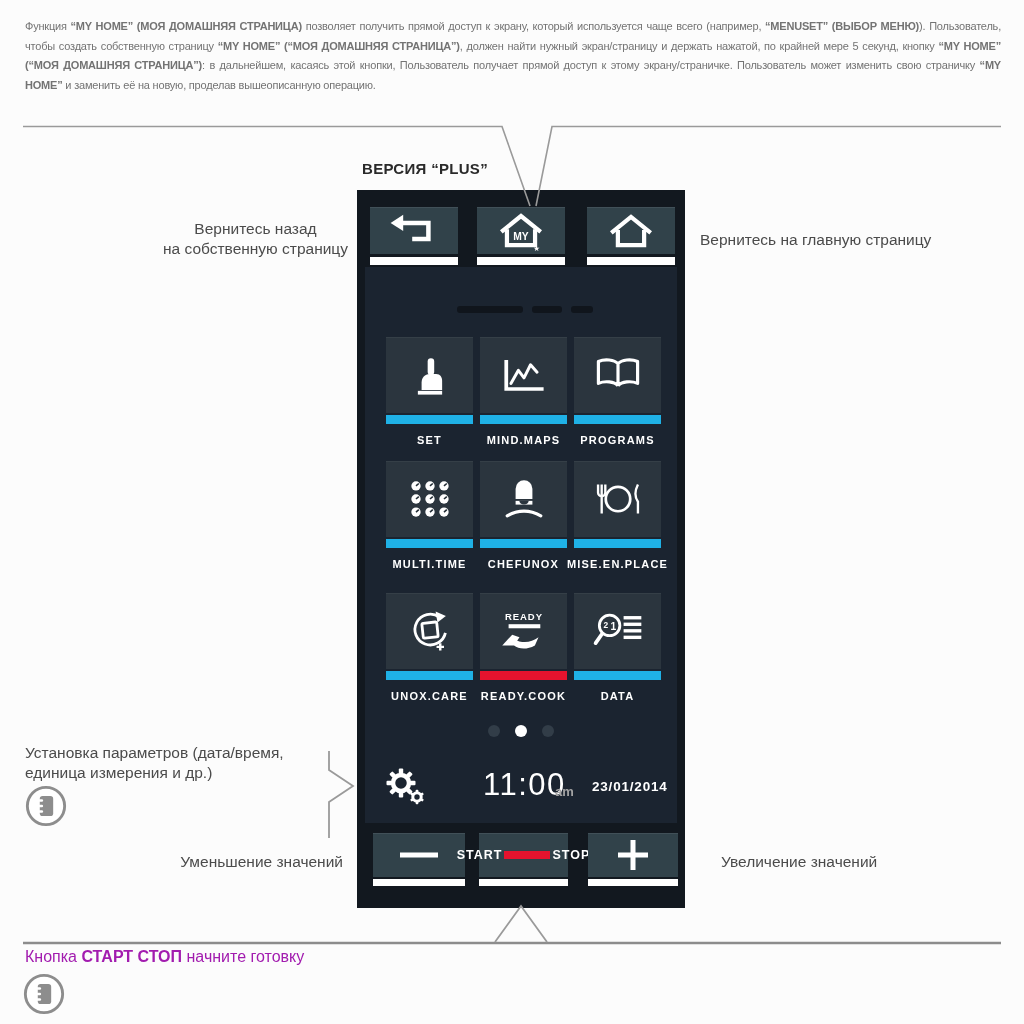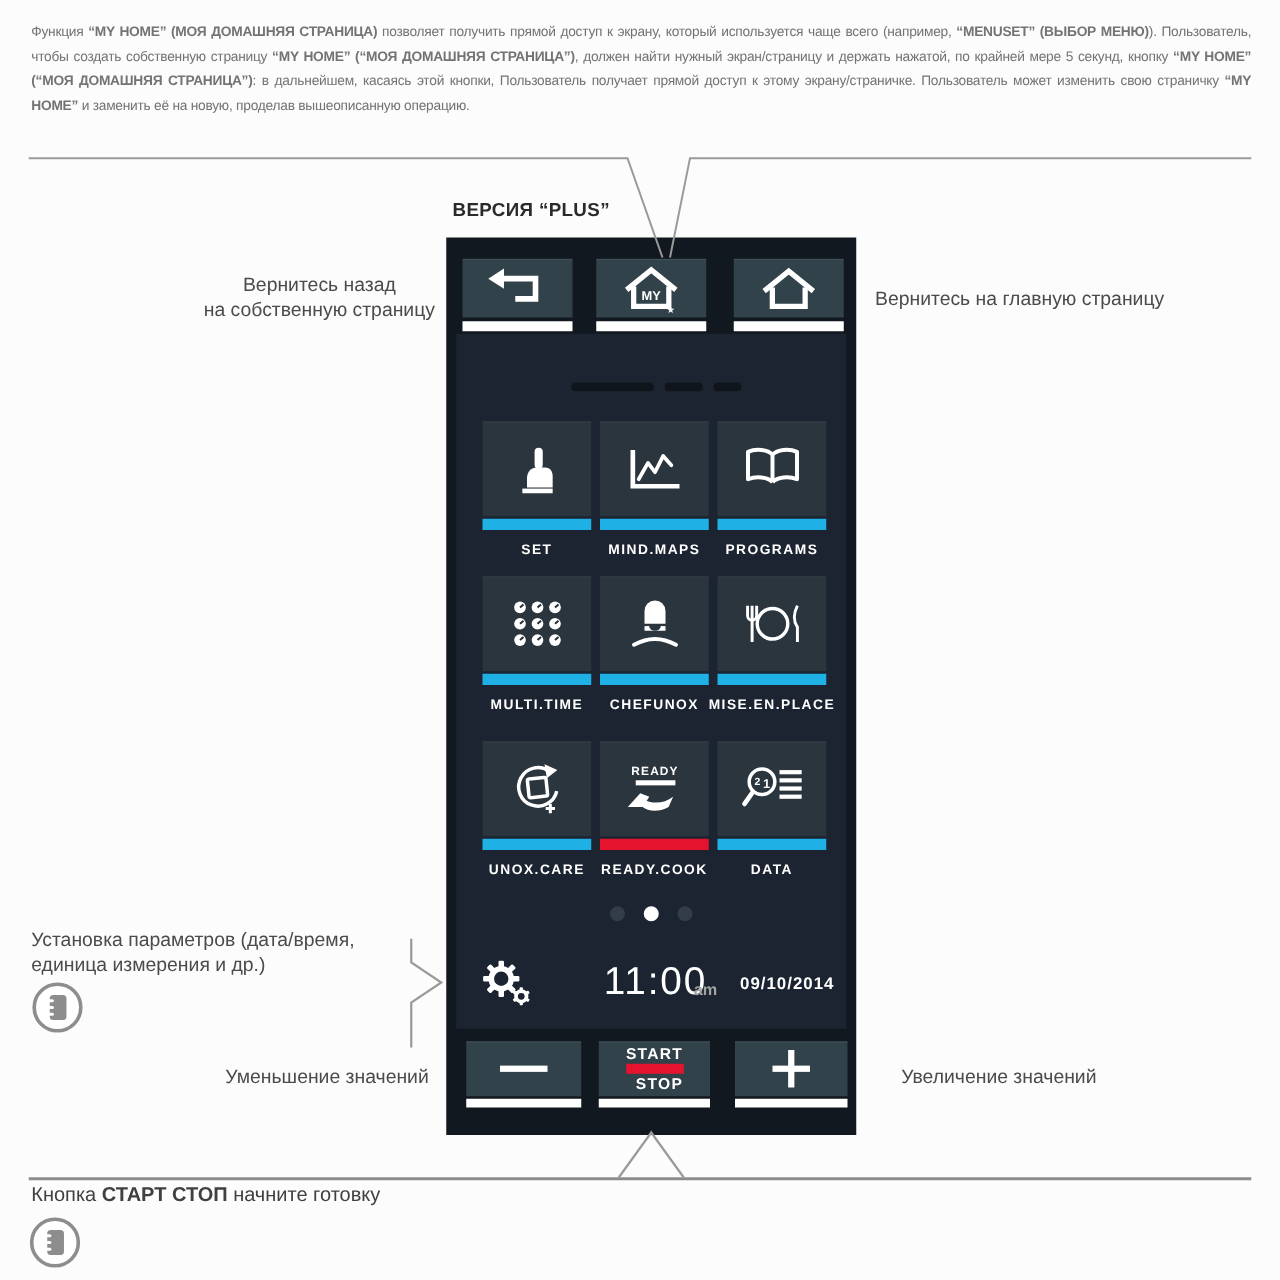--- a/index.html
+++ b/index.html
@@ -12,21 +12,21 @@
 
   #version{position:absolute;left:362px;top:160px;font-size:15px;font-weight:700;
            color:#2a2a2a;letter-spacing:.3px}
 
   .callout{position:absolute;color:#4b4b4b;font-size:15.5px;line-height:20px}
   #callout-back{right:676px;top:219px;text-align:center}
   #callout-home{left:700px;top:230px}
   #callout-settings{left:25px;top:743px}
   #callout-decrease{right:681px;top:852px;text-align:right}
   #callout-increase{left:721px;top:852px}
-  #caption{position:absolute;left:25px;top:948px;font-size:16px;color:#404040}
+  #caption{position:absolute;left:25px;top:948px;font-size:16px;color:#a21caf}
 
   svg.overlay{position:absolute;left:0;top:0;pointer-events:none}
   .noteicon{position:absolute}
 
   
   #panel{position:absolute;left:357px;top:190px;width:328px;height:718px;
          background:var(--panel-bg,#12181f)}
   .key{position:absolute;width:88px}
   .keyface{height:47px;background:var(--key-bg,#31424a);
            box-shadow:inset 0 1px 0 rgba(255,255,255,.08);
@@ -58,21 +58,21 @@
   #time{position:absolute;left:118px;top:500px;color:#fff;font-size:31px;letter-spacing:1.5px}
   #meridiem{position:absolute;left:190px;top:517px;color:#a3a3a3;font-size:13px;font-weight:700}
   #date{position:absolute;left:227px;top:512px;color:#fff;font-size:13.5px;font-weight:700;letter-spacing:.8px}
 
   .bkey{position:absolute;top:643px}
   #minus-key{left:16px;width:92px}
   #start-key{left:122px;width:89px}
   #plus-key{left:231px;width:90px}
   .bkey .keyface{height:44px}
   .bkey .keybar{height:7px;margin-top:2px}
-  .ss{display:flex;flex-direction:column;align-items:flex-end;gap:2px}
+  .ss{display:flex;flex-direction:row;align-items:center;gap:2px}
   .ss .t{color:#fff;font-size:12.5px;font-weight:700;letter-spacing:1px;line-height:1}
   .redbar{width:46px;height:8px;background:var(--accent-red,#e6132e)}
 
   svg text{font-family:"Liberation Sans",sans-serif}
 </style>
 </head>
 <body>
 
 <p id="intro"><span>Функция </span><span class="b">“MY HOME” (МОЯ ДОМАШНЯЯ СТРАНИЦА)</span><span> позволяет получить прямой доступ к экрану, который используется чаще всего (например, </span><span class="b">“MENUSET” (ВЫБОР МЕНЮ)</span><span>). Пользователь, чтобы создать собственную страницу </span><span class="b">“MY HOME” (“МОЯ ДОМАШНЯЯ СТРАНИЦА”)</span><span>, должен найти нужный экран/страницу и держать нажатой, по крайней мере 5 секунд, кнопку </span><span class="b">“MY HOME” (“МОЯ ДОМАШНЯЯ СТРАНИЦА”)</span><span>: в дальнейшем, касаясь этой кнопки, Пользователь получает прямой доступ к этому экрану/страничке. Пользователь может изменить свою страничку </span><span class="b">“MY HOME”</span><span> и заменить её на новую, проделав вышеописанную операцию.</span></p>
 
@@ -303,21 +303,21 @@
           <rect x="33.7" y="25.8" width="2.6" height="3.4" rx="0.8" transform="rotate(120 35 33)"></rect>
           <rect x="33.7" y="25.8" width="2.6" height="3.4" rx="0.8" transform="rotate(180 35 33)"></rect>
           <rect x="33.7" y="25.8" width="2.6" height="3.4" rx="0.8" transform="rotate(240 35 33)"></rect>
           <rect x="33.7" y="25.8" width="2.6" height="3.4" rx="0.8" transform="rotate(300 35 33)"></rect>
         </g>
         <circle cx="35" cy="33" r="4.2" stroke="#fff" stroke-width="3" fill="none"></circle>
       </svg>
     </div>
     <div id="time">11:00</div>
     <div id="meridiem">am</div>
-    <div id="date">09/10/2014</div>
+    <div id="date">23/01/2014</div>
   </div>
 
   <div class="key bkey" id="minus-key">
     <div class="keyface">
       <svg width="44" height="30" viewBox="0 0 44 30">
         <rect x="3" y="12.5" width="38" height="5" fill="#fff"></rect>
       </svg>
     </div>
     <div class="keybar"></div>
   </div>

